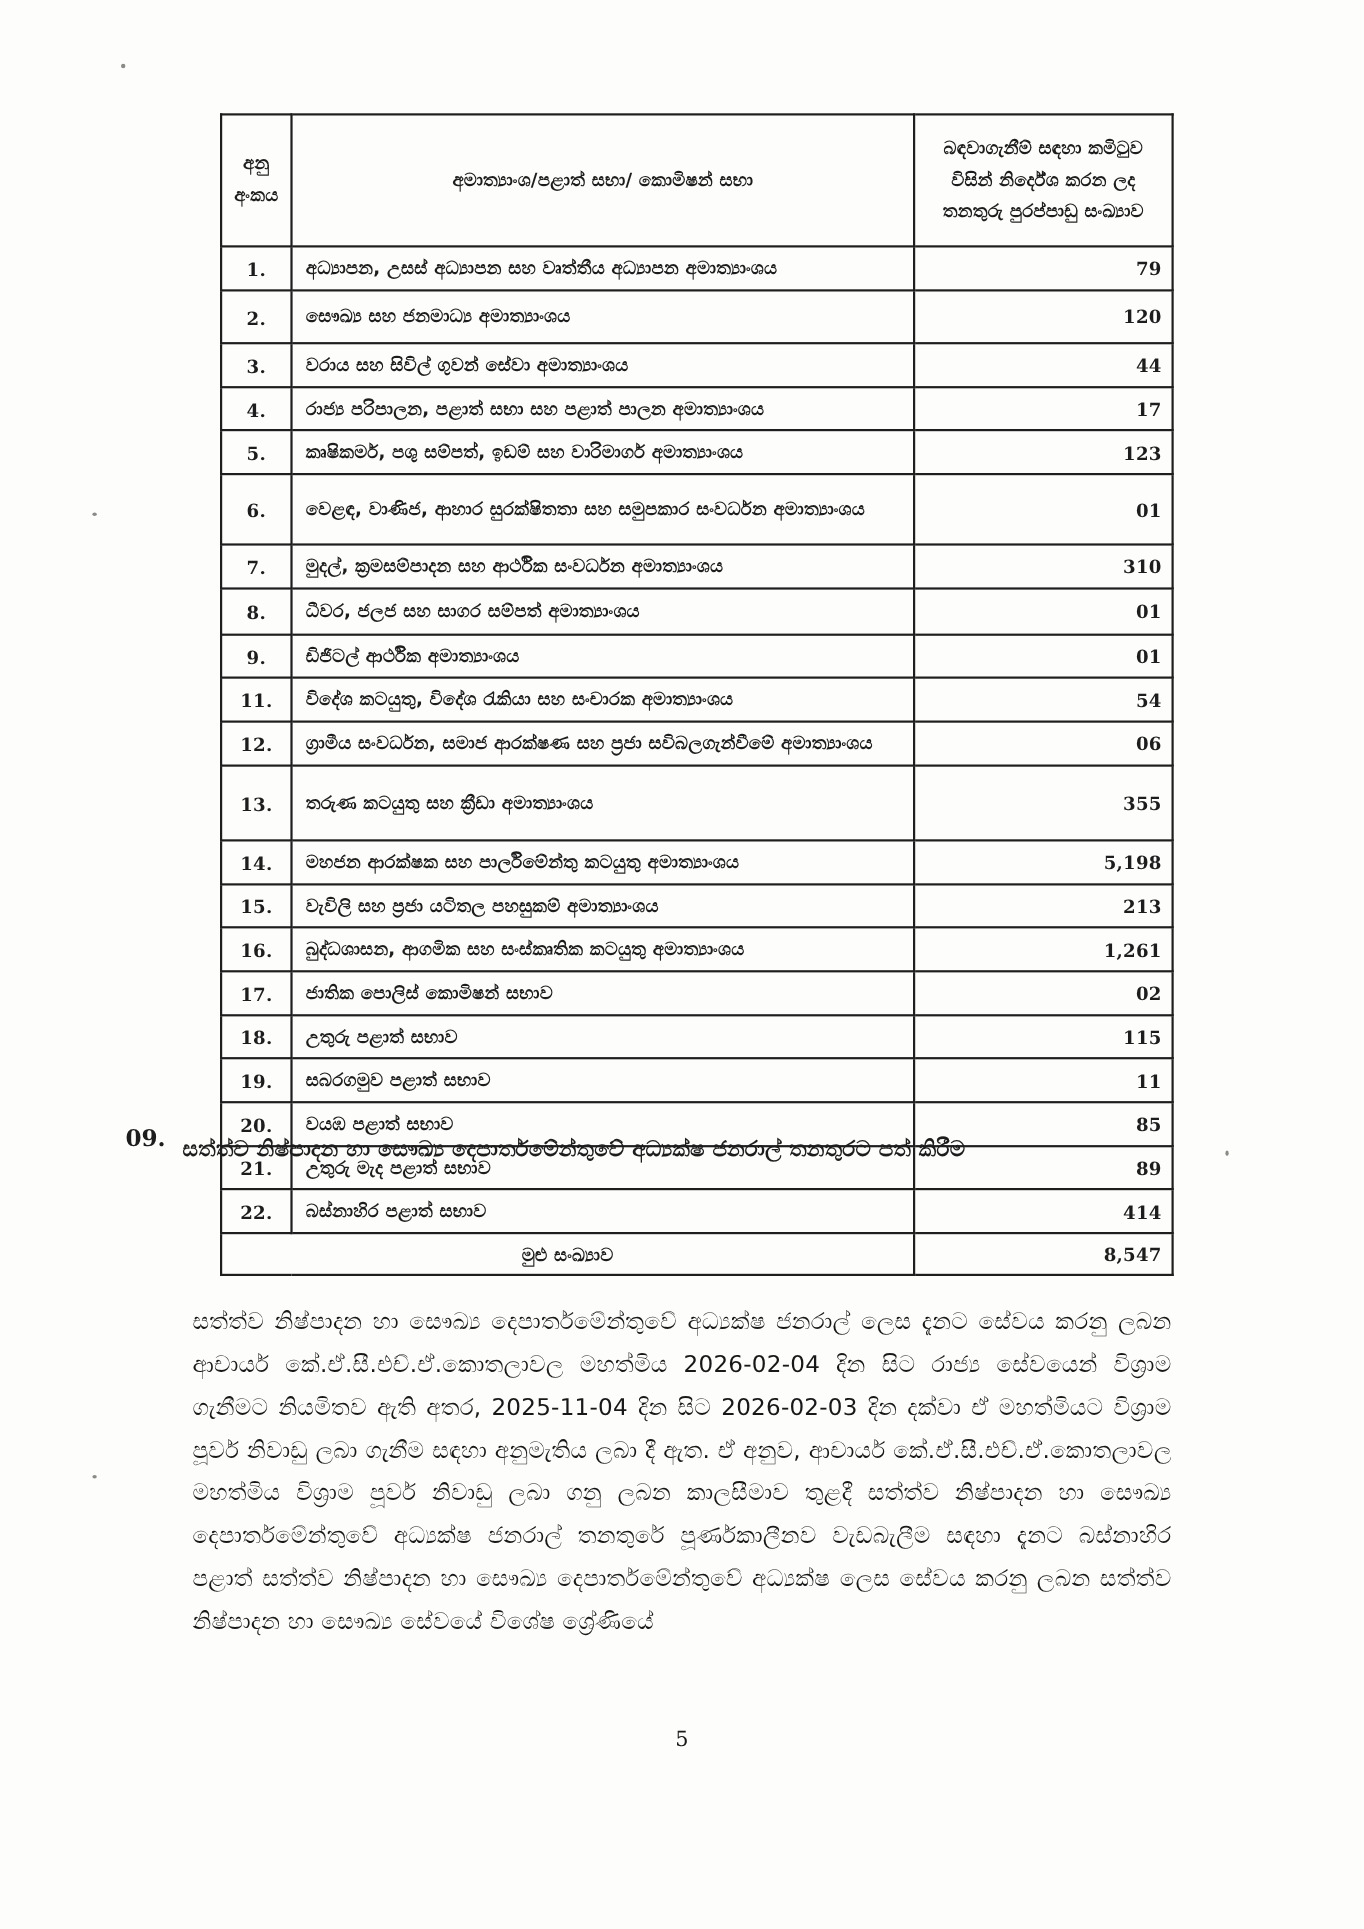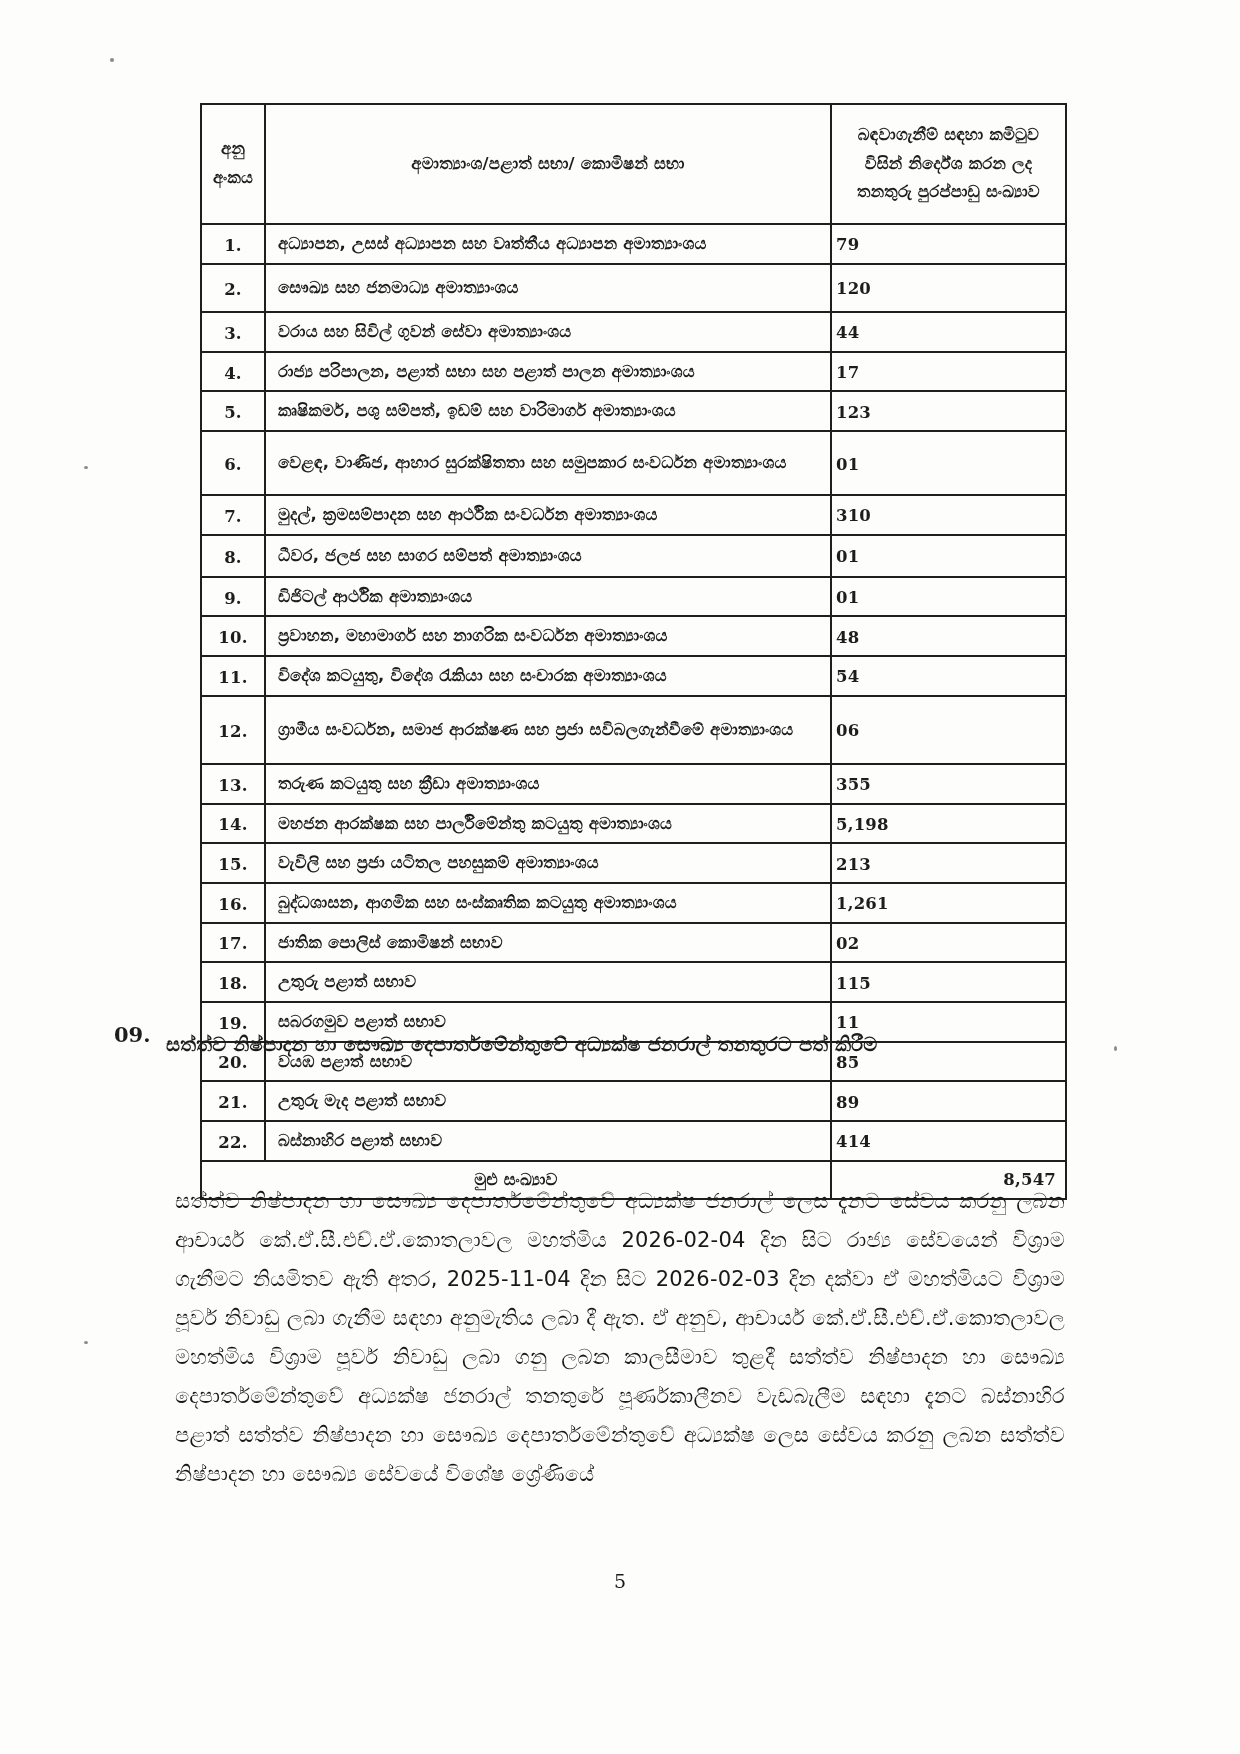--- a/index.html
+++ b/index.html
@@ -54,20 +54,21 @@
     padding-top:5px;
   }
   .cell-name {
     text-align:left;
     padding:4px 12px;
     line-height:1.8;
     vertical-align:top;
     margin-top:30px;
   }
   .cell-count {
+    text-align:right;
     padding:2px 9px 2px 4px;
     font-family:"DejaVu Serif", serif;
     font-size:18px;
     vertical-align:top;
     padding-top:4px;
   }
   .total-row { height:38px; }
   .total-label {
     text-align:center;
     font-size:17px;
@@ -191,25 +192,20 @@
       <td class="cell-serial">8.</td>
       <td class="cell-name">ධීවර, ජලජ සහ සාගර සම්පත් අමාත්‍යාංශය</td>
       <td class="cell-count">01</td>
     </tr>
         <tr>
       <td class="cell-serial">9.</td>
       <td class="cell-name">ඩිජිටල් ආර්ථික අමාත්‍යාංශය</td>
       <td class="cell-count">01</td>
     </tr>
         <tr>
-      <td class="cell-serial">10.</td>
-      <td class="cell-name">ප්‍රවාහන, මහාමාර්ග සහ නාගරික සංවර්ධන අමාත්‍යාංශය</td>
-      <td class="cell-count">48</td>
-    </tr>
-        <tr>
       <td class="cell-serial">11.</td>
       <td class="cell-name">විදේශ කටයුතු, විදේශ රැකියා සහ සංචාරක අමාත්‍යාංශය</td>
       <td class="cell-count">54</td>
     </tr>
         <tr>
       <td class="cell-serial">12.</td>
       <td class="cell-name">ග්‍රාමීය සංවර්ධන, සමාජ ආරක්ෂණ සහ ප්‍රජා සවිබලගැන්වීමේ අමාත්‍යාංශය</td>
       <td class="cell-count">06</td>
     </tr>
         <tr>

